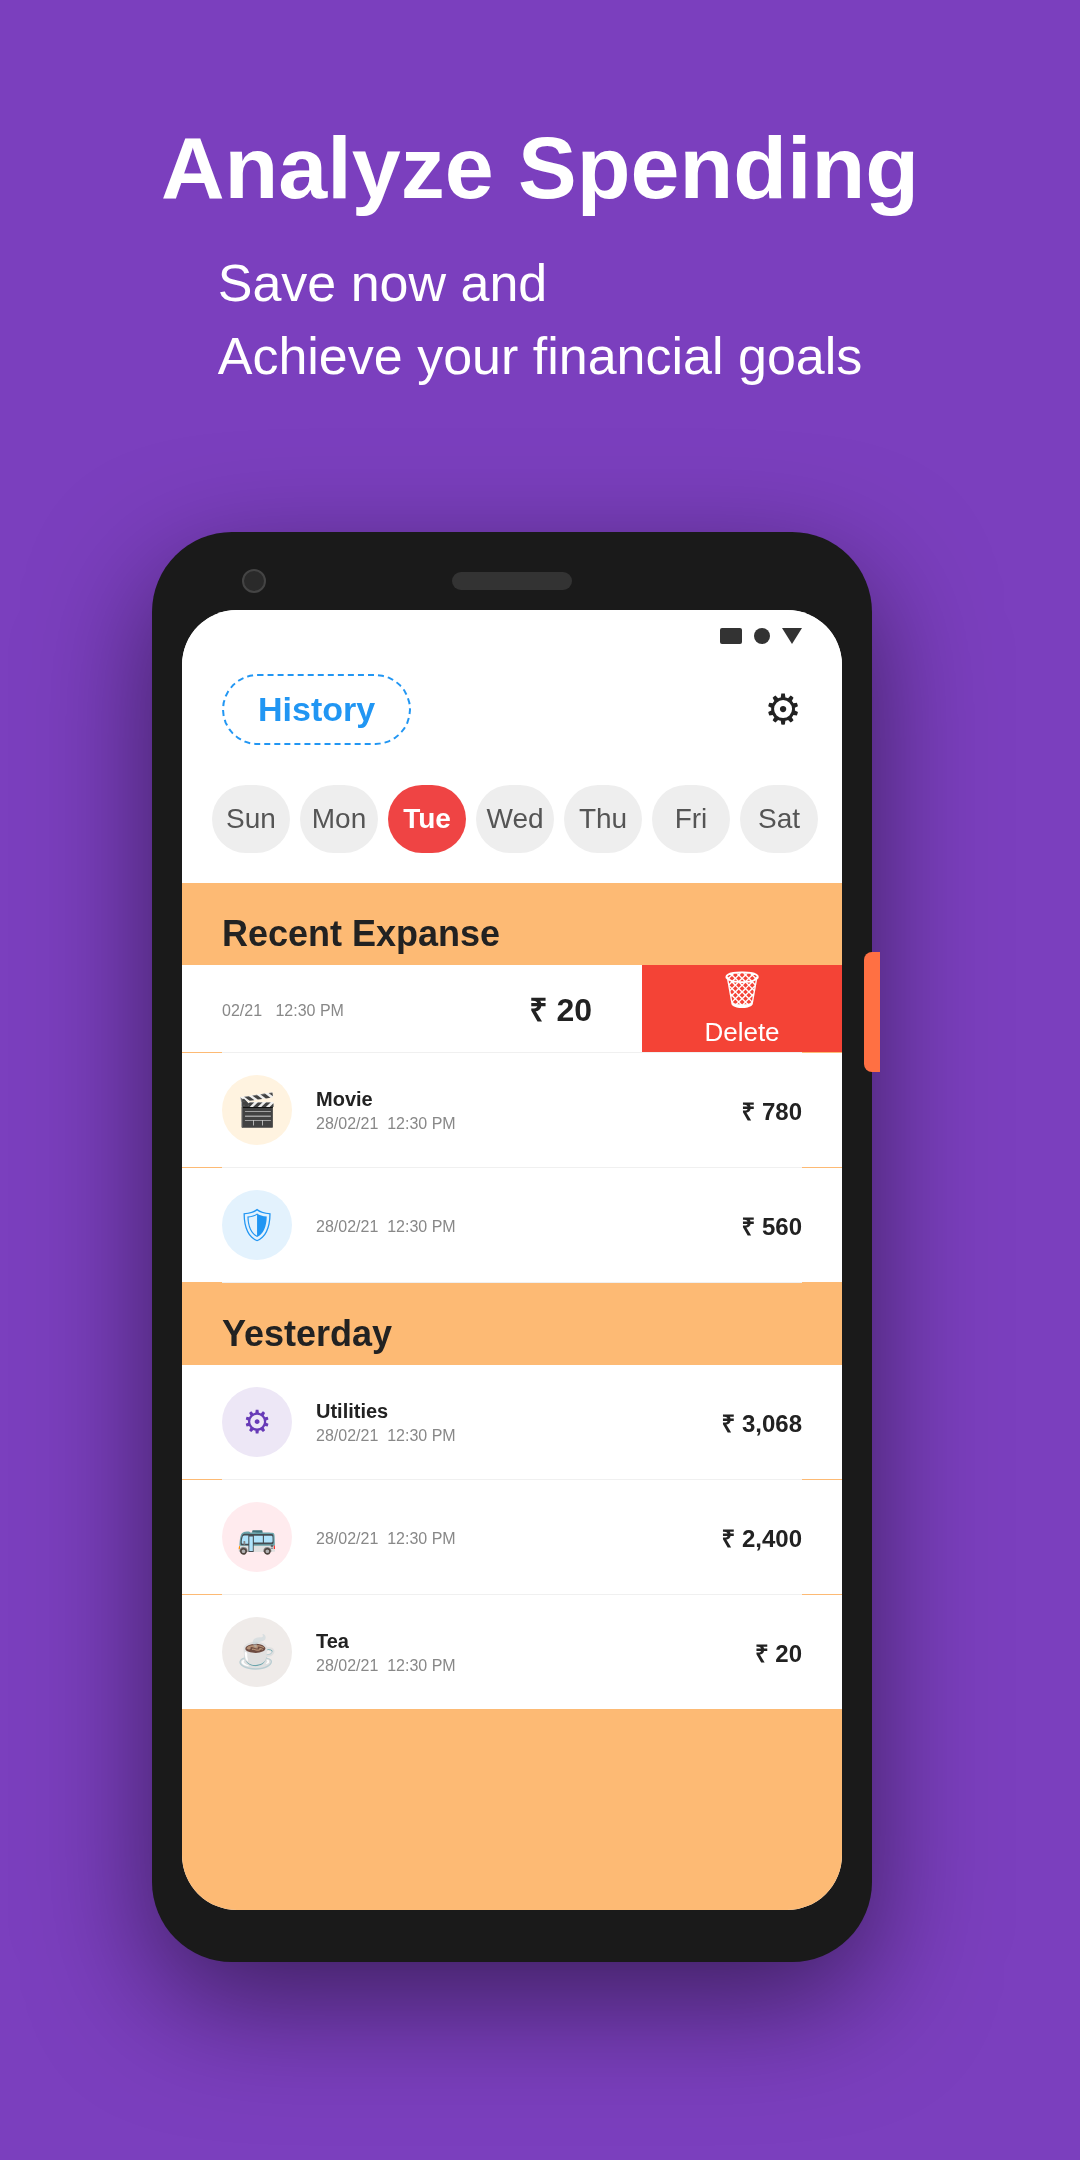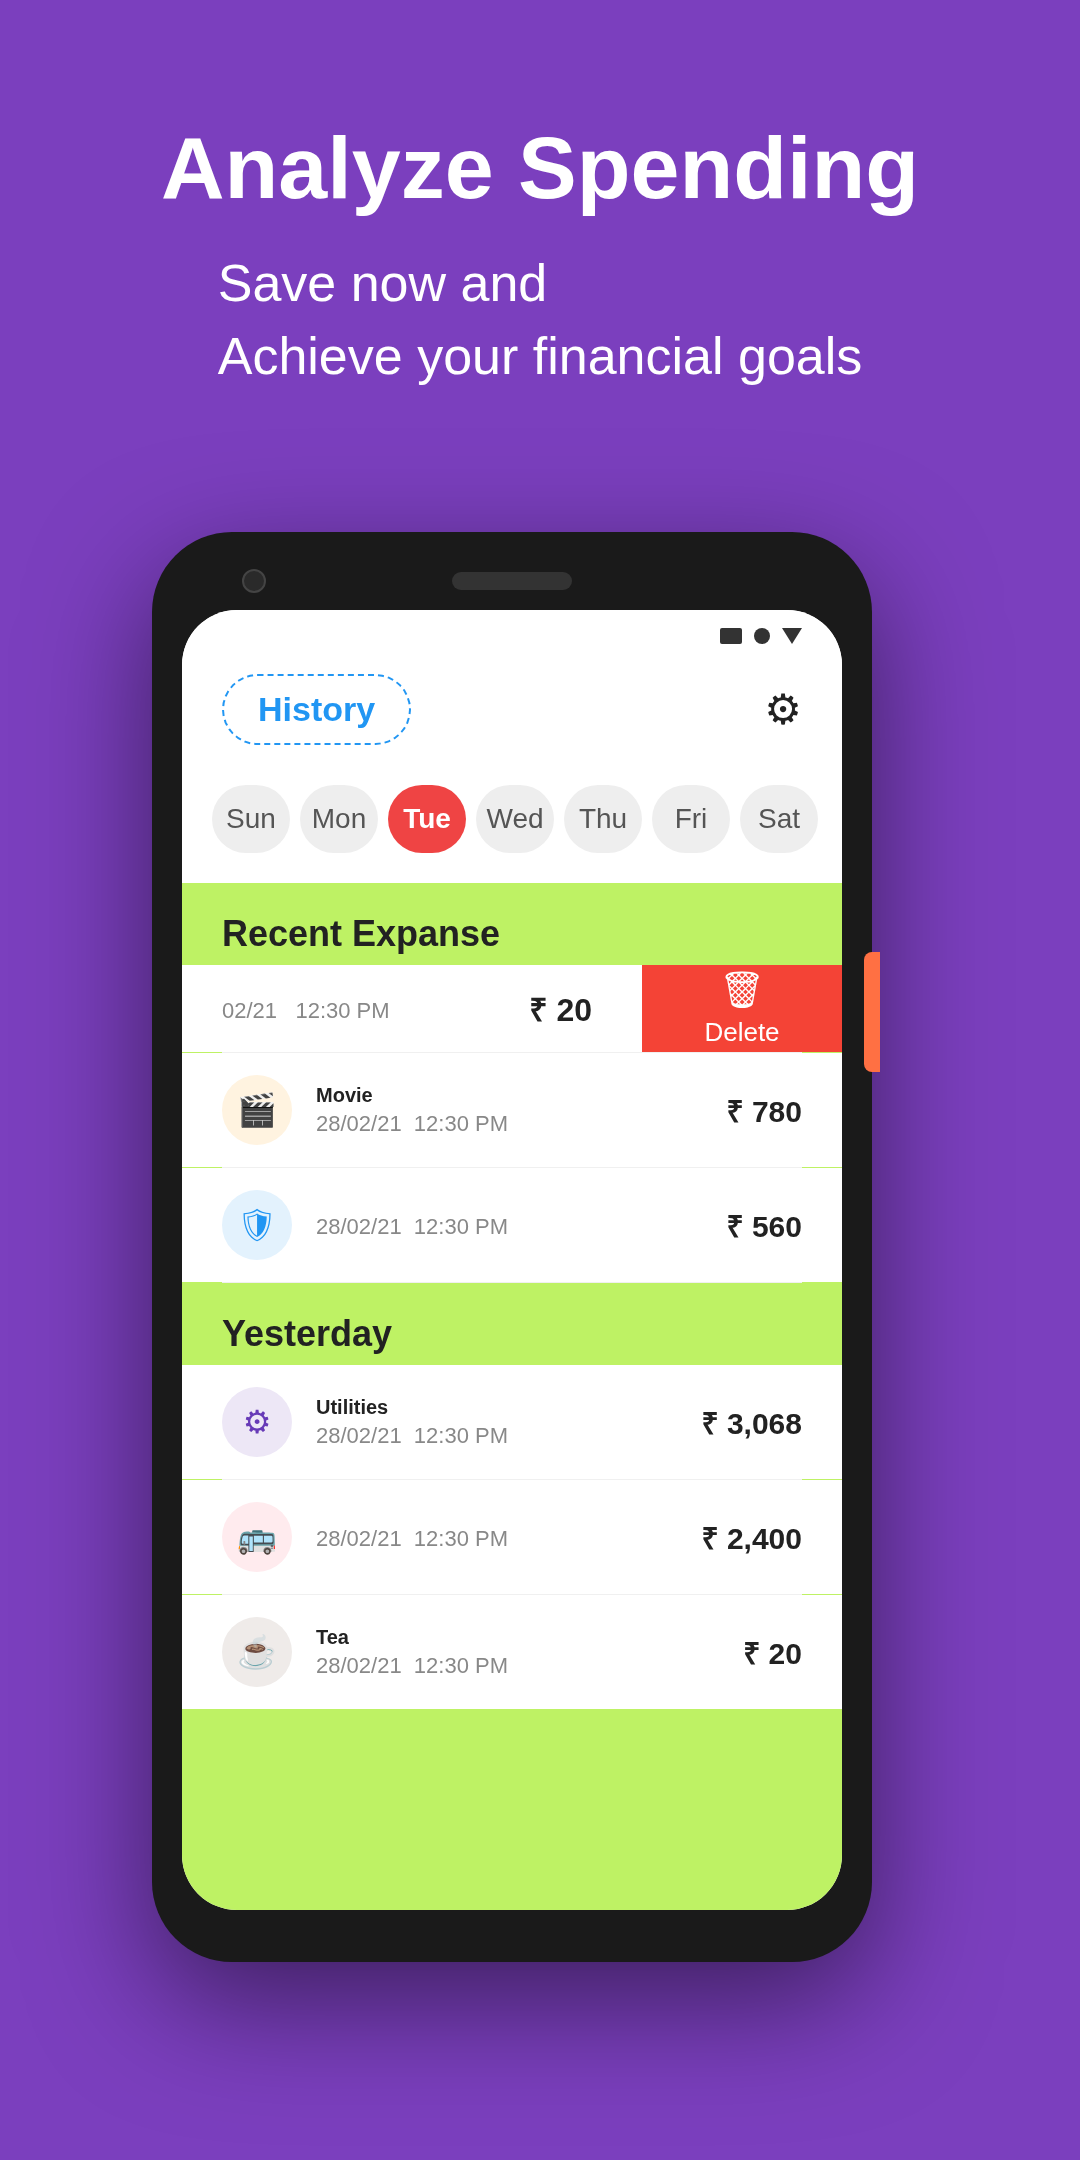--- a/index.html
+++ b/index.html
@@ -171,21 +171,21 @@
     }
 
     .day-btn.active {
       background: #ef4444;
       color: #ffffff;
       font-weight: 700;
     }
 
     .content-area {
       flex: 1;
-      background: #bef264;
+      background: #fdba74;
       overflow: hidden;
     }
 
     .section-title {
       font-size: 36px;
       font-weight: 700;
       color: #222;
       padding: 30px 40px 10px 40px;
     }
 
@@ -219,27 +219,27 @@
       flex: 1;
     }
 
     .expense-name {
       font-size: 20px;
       font-weight: 600;
       color: #222;
     }
 
     .expense-date {
-      font-size: 22px;
+      font-size: 16px;
       color: #888;
       margin-top: 4px;
     }
 
     .expense-amount {
-      font-size: 30px;
+      font-size: 24px;
       font-weight: 600;
       color: #222;
     }
 
     .delete-item {
       display: flex;
       align-items: center;
       padding: 22px 40px;
       position: relative;
       background: #ffffff;

